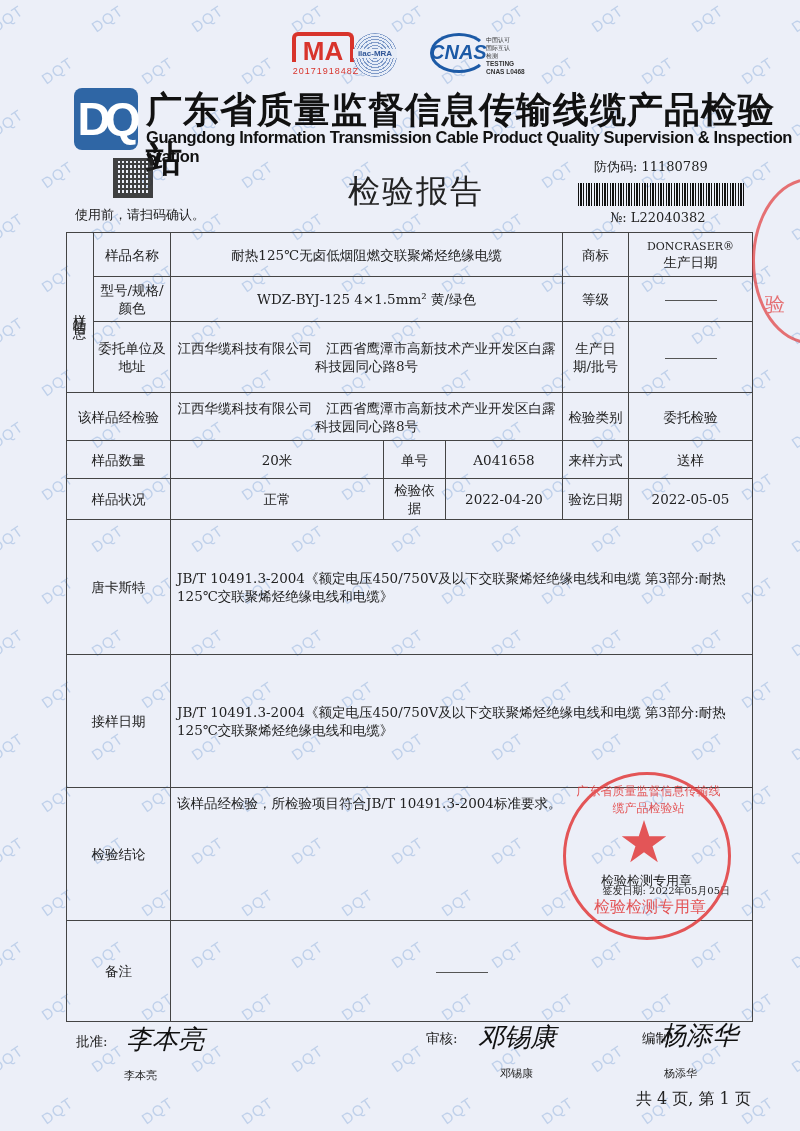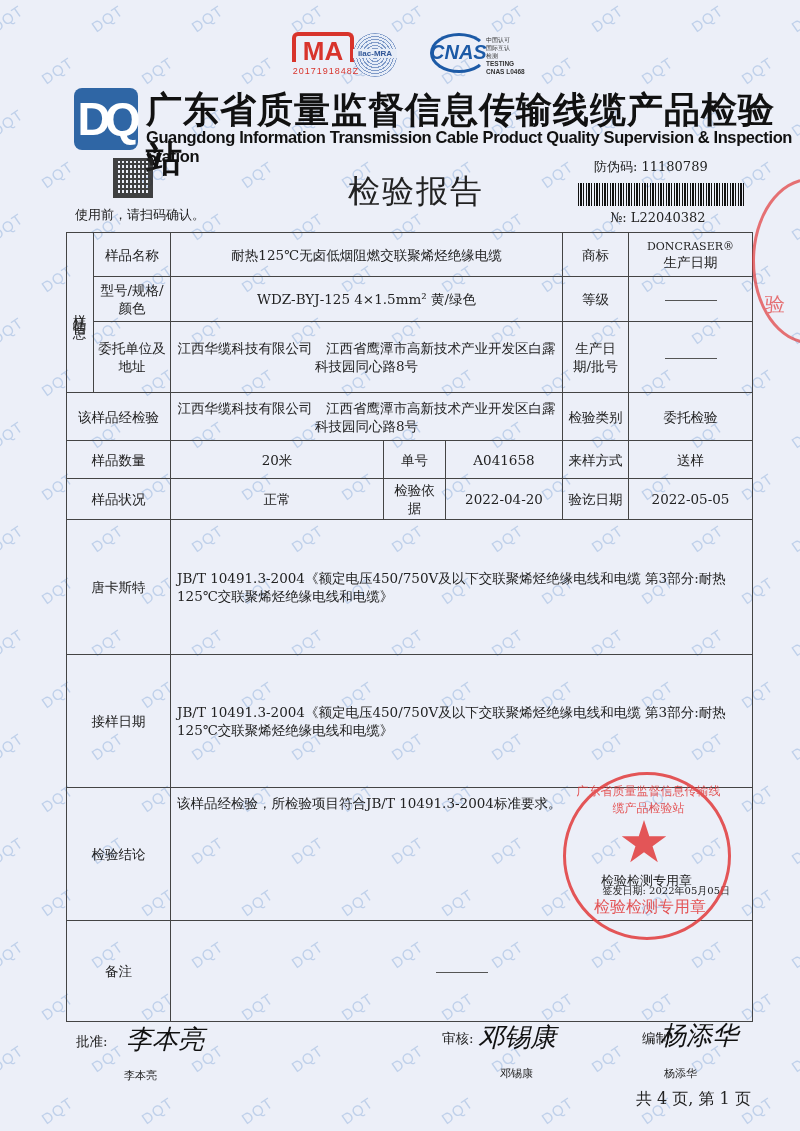--- a/index.html
+++ b/index.html
@@ -359,21 +359,21 @@
   <div class="seal-bottom">检验检测专用章</div>
 </div>
 <div class="abs seal2">
     <span>验</span>
   </div>
 
 <div class="abs sign-label" style="left:76px;top:1033px">批准:</div>
 <div class="abs sig" style="left:126px;top:1022px">李本亮</div>
 <div class="abs sign-name" style="left:124px;top:1068px">李本亮</div>
 
-<div class="abs sign-label" style="left:442px;top:1030px">审核:</div>
+<div class="abs sign-label" style="left:426px;top:1030px">审核:</div>
 <div class="abs sig" style="left:478px;top:1020px">邓锡康</div>
 <div class="abs sign-name" style="left:500px;top:1066px">邓锡康</div>
 
 <div class="abs sign-label" style="left:642px;top:1030px">编制:</div>
 <div class="abs sig" style="left:660px;top:1018px">杨添华</div>
 <div class="abs sign-name" style="left:664px;top:1066px">杨添华</div>
 
 <div class="abs page-info">共 4 页, 第 1 页</div>
 
 </body></html>

